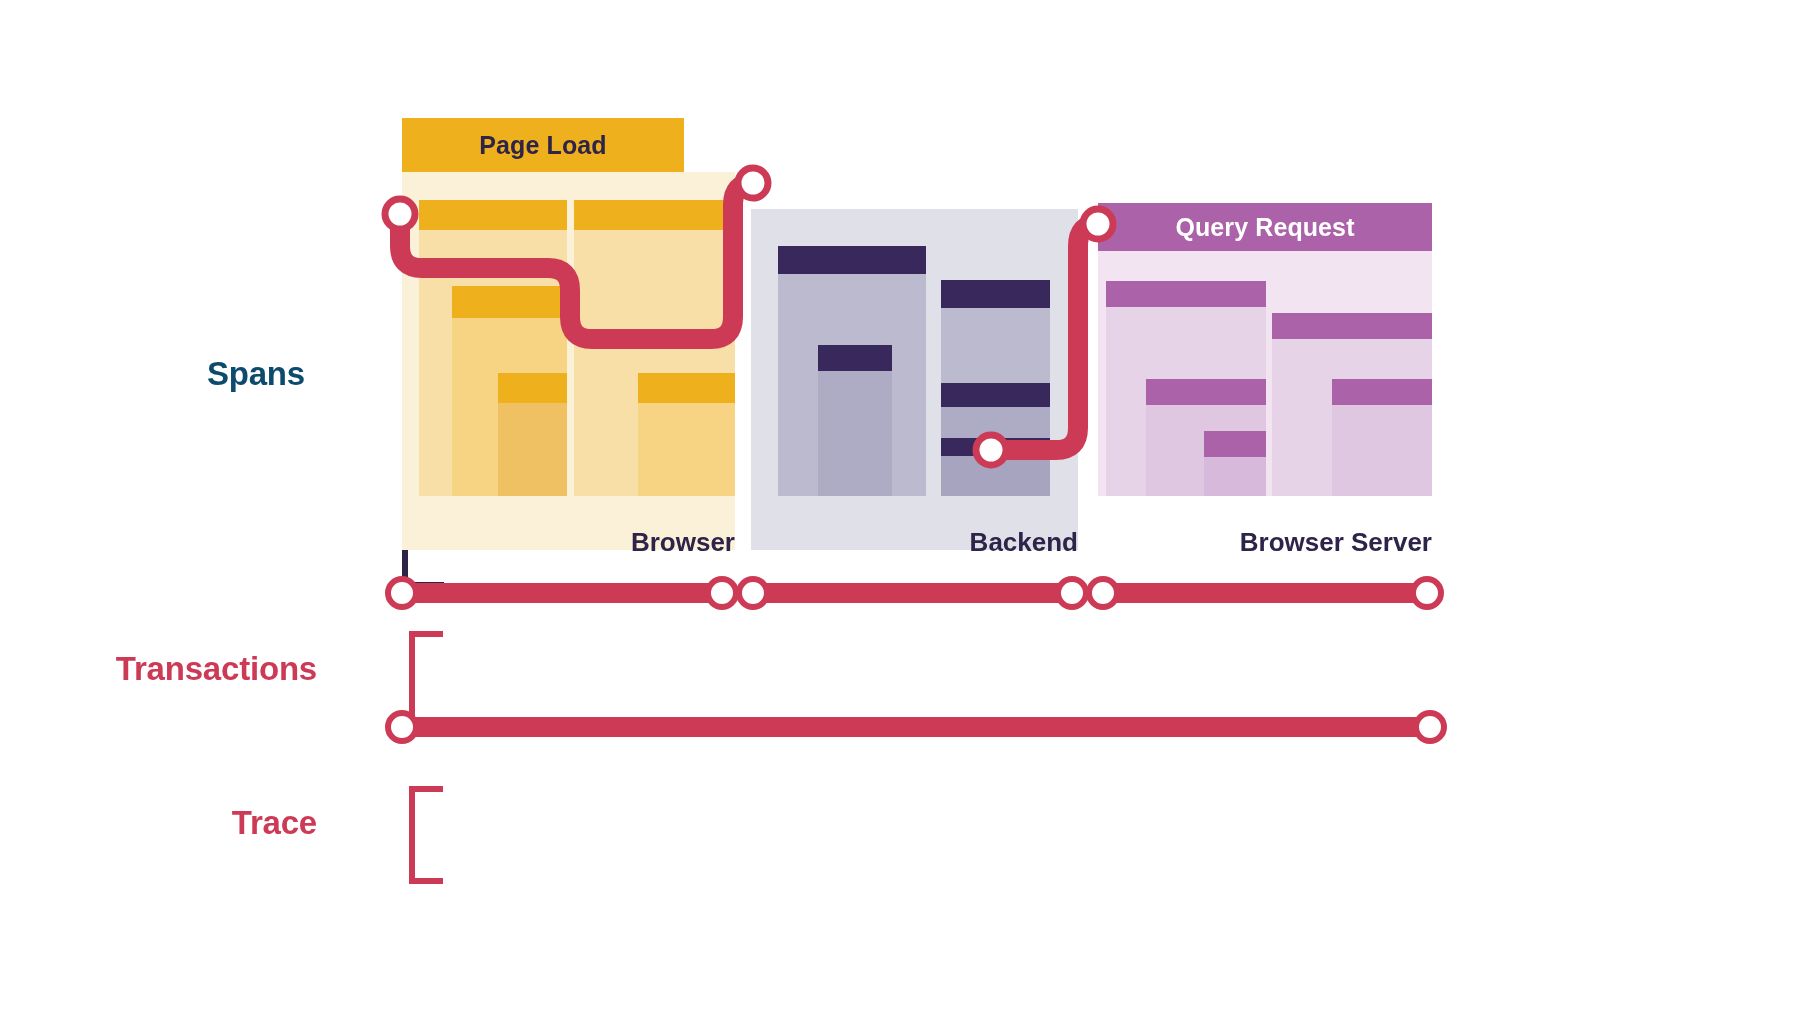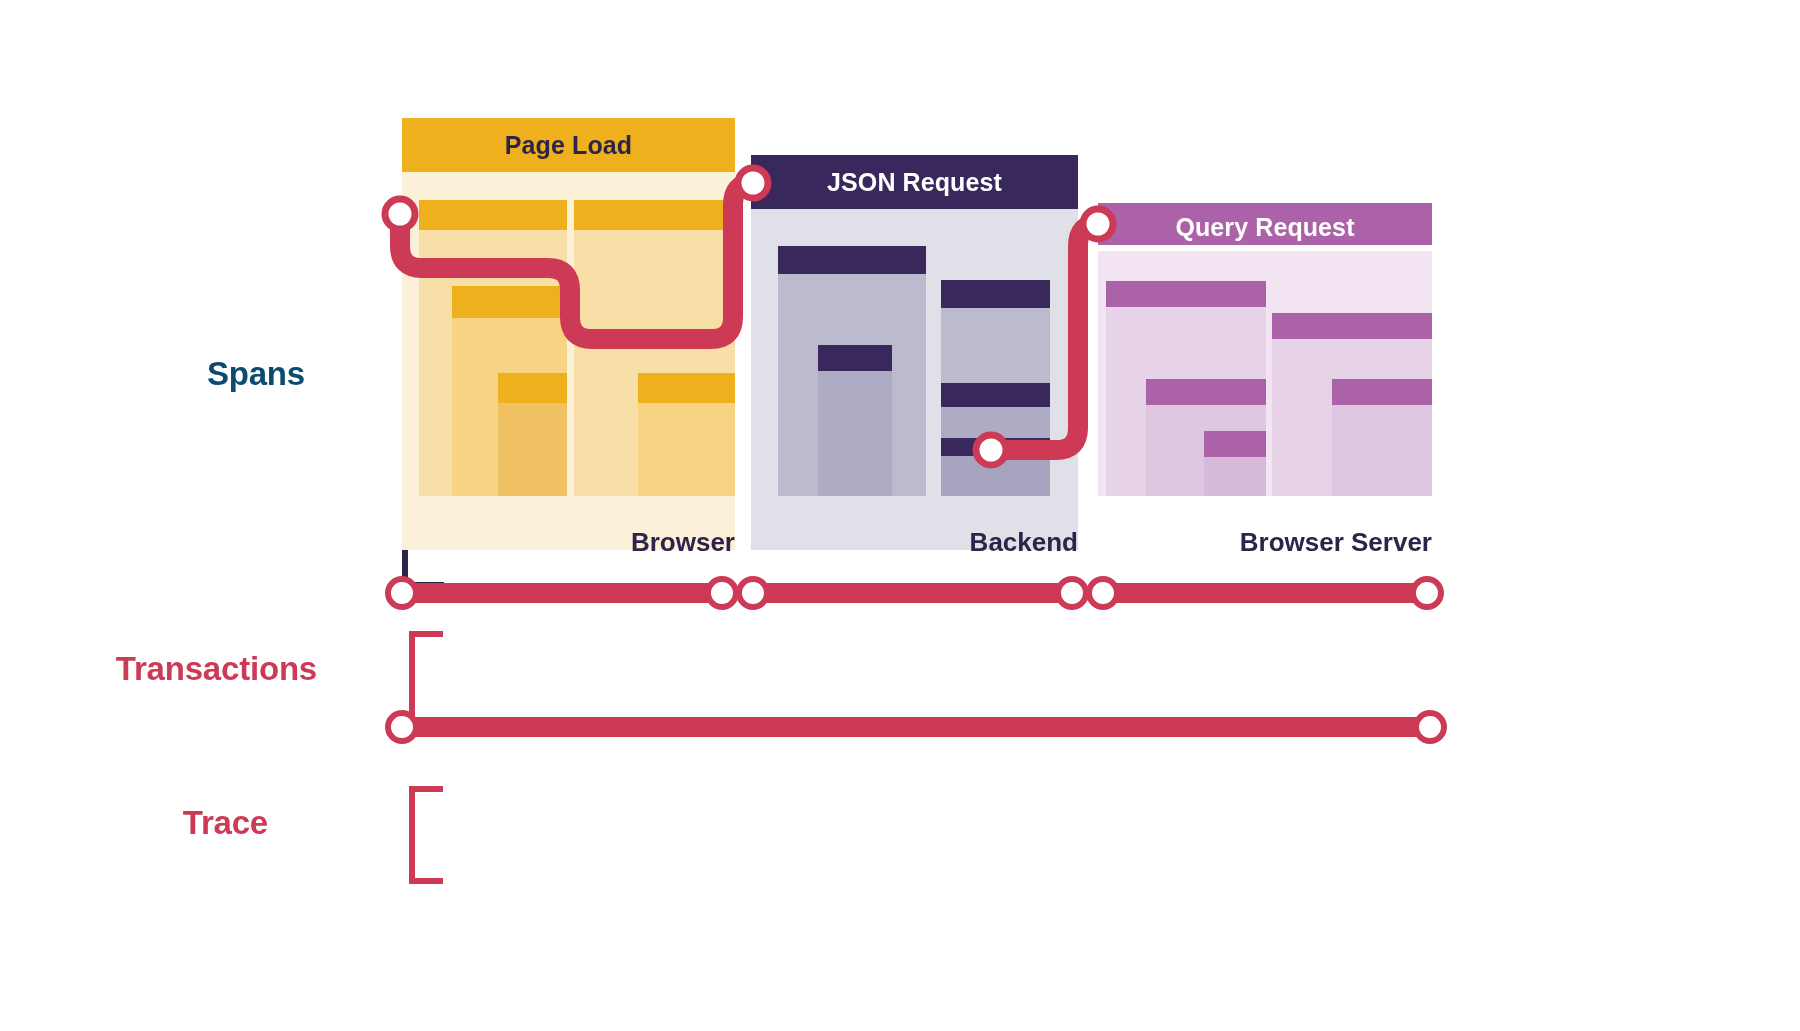--- a/index.html
+++ b/index.html
@@ -38,21 +38,21 @@
   }
   #label-transactions {
     color: #CD3A55;
     font-size: 33px;
     right: 1483px;
     top: 650px;
   }
   #label-trace {
     color: #CD3A55;
     font-size: 33px;
-    right: 1532px;
+    right: 1483px;
     top: 804px;
   }
 
   
   .bracket {
     position: absolute;
     border-style: solid;
     border-right: none;
     background: transparent;
   }
@@ -125,21 +125,21 @@
   <div class="row-label" id="label-spans">Spans</div>
   <div class="row-label" id="label-transactions">Transactions</div>
   <div class="row-label" id="label-trace">Trace</div>
 
   <div class="bracket" id="bracket-spans"></div>
   <div class="bracket" id="bracket-transactions"></div>
   <div class="bracket" id="bracket-trace"></div>
 
   <div id="services-layer">
       <div class="service-col" style="left: 402px; top: 118px; width: 333px; height: 432px;">
-        <div class="service-header" style="width: 333px; height: 54px; line-height: 54px; background: rgb(239, 176, 30); color: rgb(46, 35, 72);">Page Load</div>
+        <div class="service-header" style="width: 282px; height: 54px; line-height: 54px; background: rgb(239, 176, 30); color: rgb(46, 35, 72);">Page Load</div>
         <div class="service-body" style="top: 54px; width: 333px; height: 378px; background: rgb(251, 241, 217);"></div>
         <div class="span-bar" style="left: 17px; top: 82px; width: 148px; height: 296px;">
           <div class="stem" style="top: 30px; height: 266px; background: rgb(248, 223, 167);"></div>
           <div class="cap" style="height: 30px; background: rgb(239, 176, 30);"></div>
         </div>
         <div class="span-bar" style="left: 50px; top: 168px; width: 115px; height: 210px;">
           <div class="stem" style="top: 32px; height: 178px; background: rgb(247, 211, 132);"></div>
           <div class="cap" style="height: 32px; background: rgb(239, 176, 30);"></div>
         </div>
         <div class="span-bar" style="left: 96px; top: 255px; width: 69px; height: 123px;">
@@ -150,21 +150,20 @@
           <div class="stem" style="top: 30px; height: 266px; background: rgb(248, 223, 167);"></div>
           <div class="cap" style="height: 30px; background: rgb(239, 176, 30);"></div>
         </div>
         <div class="span-bar" style="left: 236px; top: 255px; width: 97px; height: 123px;">
           <div class="stem" style="top: 30px; height: 93px; background: rgb(247, 211, 132);"></div>
           <div class="cap" style="height: 30px; background: rgb(239, 176, 30);"></div>
         </div>
       </div>
       <div class="service-caption" style="left: 402px; width: 333px; top: 527px;">Browser</div>
       <div class="service-col" style="left: 751px; top: 155px; width: 327px; height: 395px;">
-        <div class="service-header" style="width: 327px; height: 54px; line-height: 54px; background: rgb(56, 40, 91); color: rgb(255, 255, 255);">JSON Request</div>
         <div class="service-body" style="top: 54px; width: 327px; height: 341px; background: rgb(224, 224, 232);"></div>
         <div class="span-bar" style="left: 27px; top: 91px; width: 148px; height: 250px;">
           <div class="stem" style="top: 28px; height: 222px; background: rgb(187, 186, 207);"></div>
           <div class="cap" style="height: 28px; background: rgb(56, 40, 91);"></div>
         </div>
         <div class="span-bar" style="left: 67px; top: 190px; width: 74px; height: 151px;">
           <div class="stem" style="top: 26px; height: 125px; background: rgb(173, 172, 196);"></div>
           <div class="cap" style="height: 26px; background: rgb(56, 40, 91);"></div>
         </div>
         <div class="span-bar" style="left: 190px; top: 125px; width: 109px; height: 216px;">
@@ -175,21 +174,21 @@
           <div class="stem" style="top: 24px; height: 89px; background: rgb(173, 172, 196);"></div>
           <div class="cap" style="height: 24px; background: rgb(56, 40, 91);"></div>
         </div>
         <div class="span-bar" style="left: 190px; top: 283px; width: 109px; height: 58px;">
           <div class="stem" style="top: 18px; height: 40px; background: rgb(166, 164, 190);"></div>
           <div class="cap" style="height: 18px; background: rgb(56, 40, 91);"></div>
         </div>
       </div>
       <div class="service-caption" style="left: 751px; width: 327px; top: 527px;">Backend</div>
       <div class="service-col" style="left: 1098px; top: 203px; width: 334px; height: 293px;">
-        <div class="service-header" style="width: 334px; height: 42px; line-height: 48px; background: rgb(172, 98, 168); color: rgb(255, 255, 255);">Query Request</div>
+        <div class="service-header" style="width: 334px; height: 48px; line-height: 48px; background: rgb(172, 98, 168); color: rgb(255, 255, 255);">Query Request</div>
         <div class="service-body" style="top: 48px; width: 334px; height: 245px; background: rgb(242, 229, 241);"></div>
         <div class="span-bar" style="left: 8px; top: 78px; width: 160px; height: 215px;">
           <div class="stem" style="top: 26px; height: 189px; background: rgb(230, 211, 232);"></div>
           <div class="cap" style="height: 26px; background: rgb(172, 98, 168);"></div>
         </div>
         <div class="span-bar" style="left: 48px; top: 176px; width: 120px; height: 117px;">
           <div class="stem" style="top: 26px; height: 91px; background: rgb(223, 199, 226);"></div>
           <div class="cap" style="height: 26px; background: rgb(172, 98, 168);"></div>
         </div>
         <div class="span-bar" style="left: 106px; top: 228px; width: 62px; height: 65px;">

